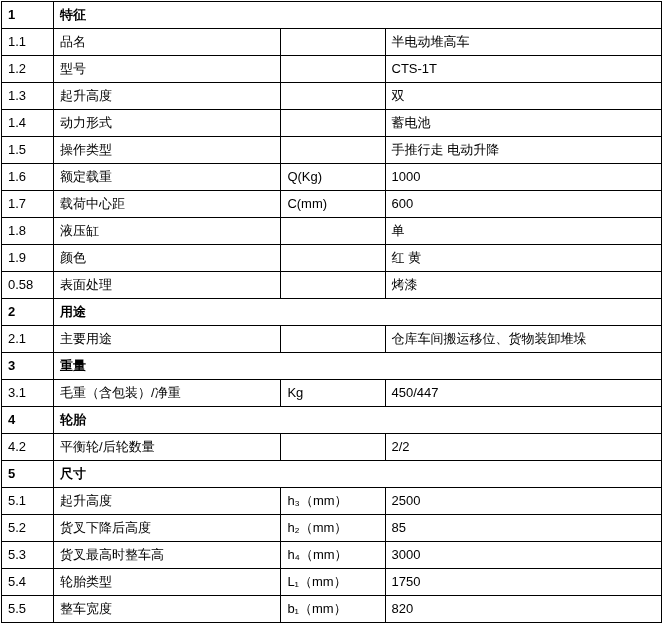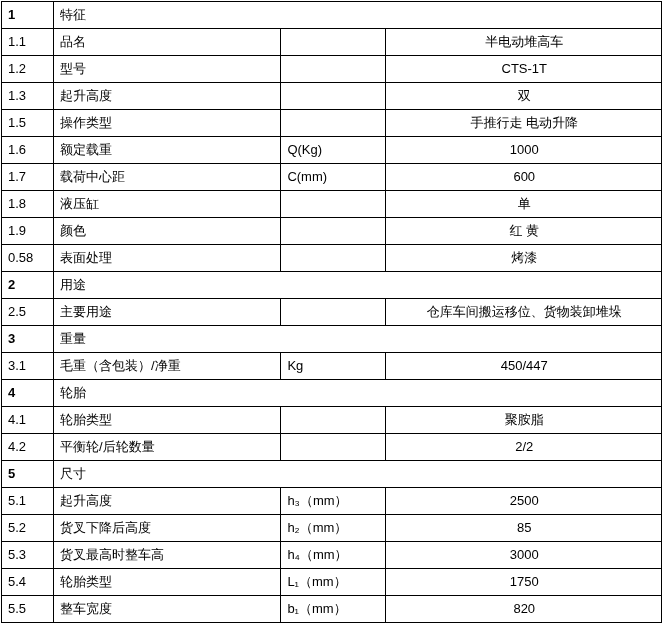--- a/index.html
+++ b/index.html
@@ -37,27 +37,27 @@
     white-space: nowrap;
   }
   col.c-no    { width: 52px; }
   col.c-name  { width: 227px; }
   col.c-unit  { width: 104px; }
   col.c-value { width: 276px; }
 
   td.no    { text-align: left; }
   td.name  { text-align: left; }
   td.unit  { text-align: left; }
-  td.value { text-align: center; }
+  td.value { text-align: left; }
 
   tr.section td {
     font-weight: bold;
   }
   tr.section td.name {
-    font-weight: normal;
+    font-weight: bold;
     margin-left: 32px;
   }
   tr.section td.no {
     font-weight: bold;
   }
 </style>
 </head>
 <body>
 
 <div class="sheet">
@@ -85,20 +85,26 @@
           <td class="unit"></td>
           <td class="value">CTS-1T</td>
         </tr>
         <tr class="item">
           <td class="no">1.3</td>
           <td class="name">起升高度</td>
           <td class="unit"></td>
           <td class="value">双</td>
         </tr>
         <tr class="item">
+          <td class="no">1.4</td>
+          <td class="name">动力形式</td>
+          <td class="unit"></td>
+          <td class="value">蓄电池</td>
+        </tr>
+        <tr class="item">
           <td class="no">1.5</td>
           <td class="name">操作类型</td>
           <td class="unit"></td>
           <td class="value">手推行走 电动升降</td>
         </tr>
         <tr class="item">
           <td class="no">1.6</td>
           <td class="name">额定载重</td>
           <td class="unit">Q(Kg)</td>
           <td class="value">1000</td>
@@ -125,46 +131,40 @@
           <td class="no">0.58</td>
           <td class="name">表面处理</td>
           <td class="unit"></td>
           <td class="value">烤漆</td>
         </tr>
         <tr class="section">
           <td class="no">2</td>
           <td class="name" colspan="3">用途</td>
         </tr>
         <tr class="item">
-          <td class="no">2.5</td>
+          <td class="no">2.1</td>
           <td class="name">主要用途</td>
           <td class="unit"></td>
           <td class="value">仓库车间搬运移位、货物装卸堆垛</td>
         </tr>
         <tr class="section">
           <td class="no">3</td>
           <td class="name" colspan="3">重量</td>
         </tr>
         <tr class="item">
           <td class="no">3.1</td>
           <td class="name">毛重（含包装）/净重</td>
           <td class="unit">Kg</td>
           <td class="value">450/447</td>
         </tr>
         <tr class="section">
           <td class="no">4</td>
           <td class="name" colspan="3">轮胎</td>
         </tr>
         <tr class="item">
-          <td class="no">4.1</td>
-          <td class="name">轮胎类型</td>
-          <td class="unit"></td>
-          <td class="value">聚胺脂</td>
-        </tr>
-        <tr class="item">
           <td class="no">4.2</td>
           <td class="name">平衡轮/后轮数量</td>
           <td class="unit"></td>
           <td class="value">2/2</td>
         </tr>
         <tr class="section">
           <td class="no">5</td>
           <td class="name" colspan="3">尺寸</td>
         </tr>
         <tr class="item">

